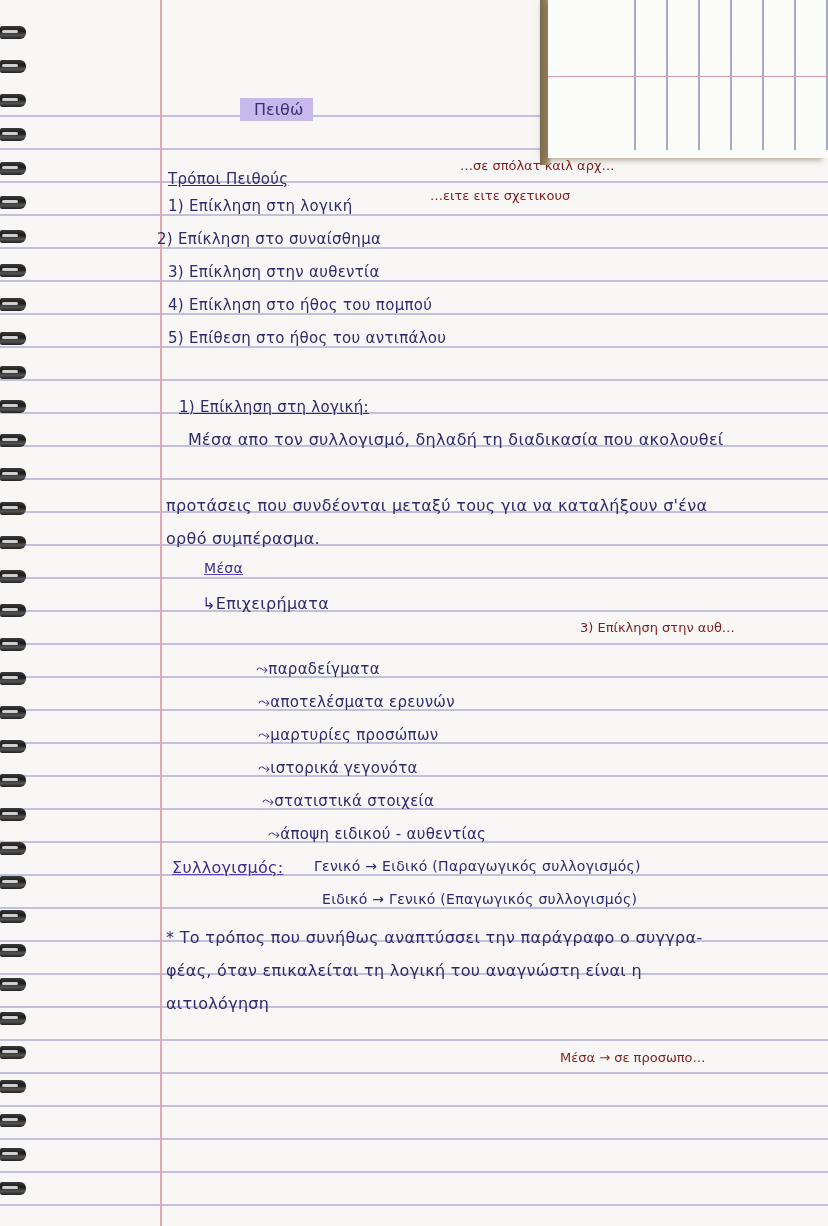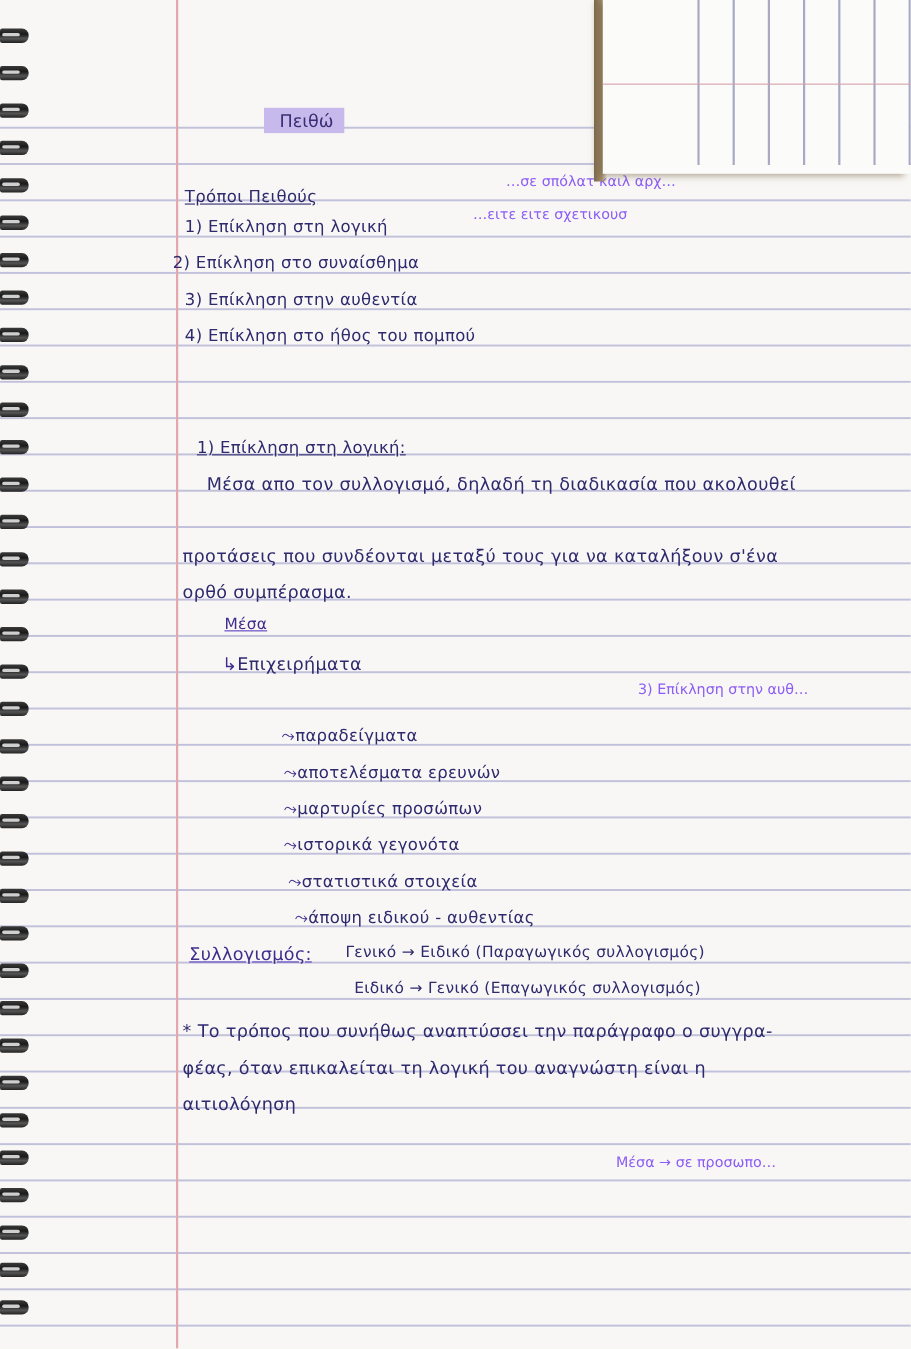--- a/index.html
+++ b/index.html
@@ -67,21 +67,21 @@
   }
   .title {
     position: absolute; left: 240px; top: 98px; padding: 2px 10px 2px 14px;
     background: #c8b9ec; color: #3a2f73; font-size: 16px;
   }
   .underline { text-decoration: underline; text-decoration-color: #2e2a6e; }
   .heading-purple { color: #3e2d8c; text-decoration: underline; text-decoration-color: #5a3fc0; }
   .arrow { color: #3e2d8c; }
   
   .ghost {
-    position: absolute; color: #8b5cf6; font-size: 13px; white-space: nowrap;
+    position: absolute; color: #7f1d1d; font-size: 13px; white-space: nowrap;
     font-family: "DejaVu Sans", sans-serif;
   }
 </style>
 </head>
 <body>
 
 <div class="page">
   <div class="rules"></div>
   <div class="rules-mask"></div>
   <div class="margin-line"></div>
@@ -141,20 +141,21 @@
     <div class="ring" style="top:1182px"></div>
   </div>
 
   <div class="title">Πειθώ</div>
 
   <div class="ink underline" style="left:168px;top:170px;">Τρόποι Πειθούς</div>
   <div class="ink" style="left:168px;top:197px;">1) Επίκληση στη λογική</div>
   <div class="ink" style="left:157px;top:230px;">2) Επίκληση στο συναίσθημα</div>
   <div class="ink" style="left:168px;top:263px;">3) Επίκληση στην αυθεντία</div>
   <div class="ink" style="left:168px;top:296px;">4) Επίκληση στο ήθος του πομπού</div>
+  <div class="ink" style="left:168px;top:329px;">5) Επίθεση στο ήθος του αντιπάλου</div>
 
   <div class="ink underline" style="left:179px;top:398px;">1) Επίκληση στη λογική:</div>
   <div class="ink" style="left:188px;top:430px;font-size:16px;">Μέσα απο τον συλλογισμό, δηλαδή τη διαδικασία που ακολουθεί</div>
   <div class="ink" style="left:166px;top:496px;font-size:16px;">προτάσεις που συνδέονται μεταξύ τους για να καταλήξουν σ'ένα</div>
   <div class="ink" style="left:166px;top:529px;font-size:16px;">ορθό συμπέρασμα.</div>
 
   <div class="ink heading-purple" style="left:204px;top:560px;font-size:14px;">Μέσα</div>
 
   <div class="ink" style="left:202px;top:594px;font-size:16px;">
     <span class="arrow">↳</span><span>Επιχειρήματα</span>

